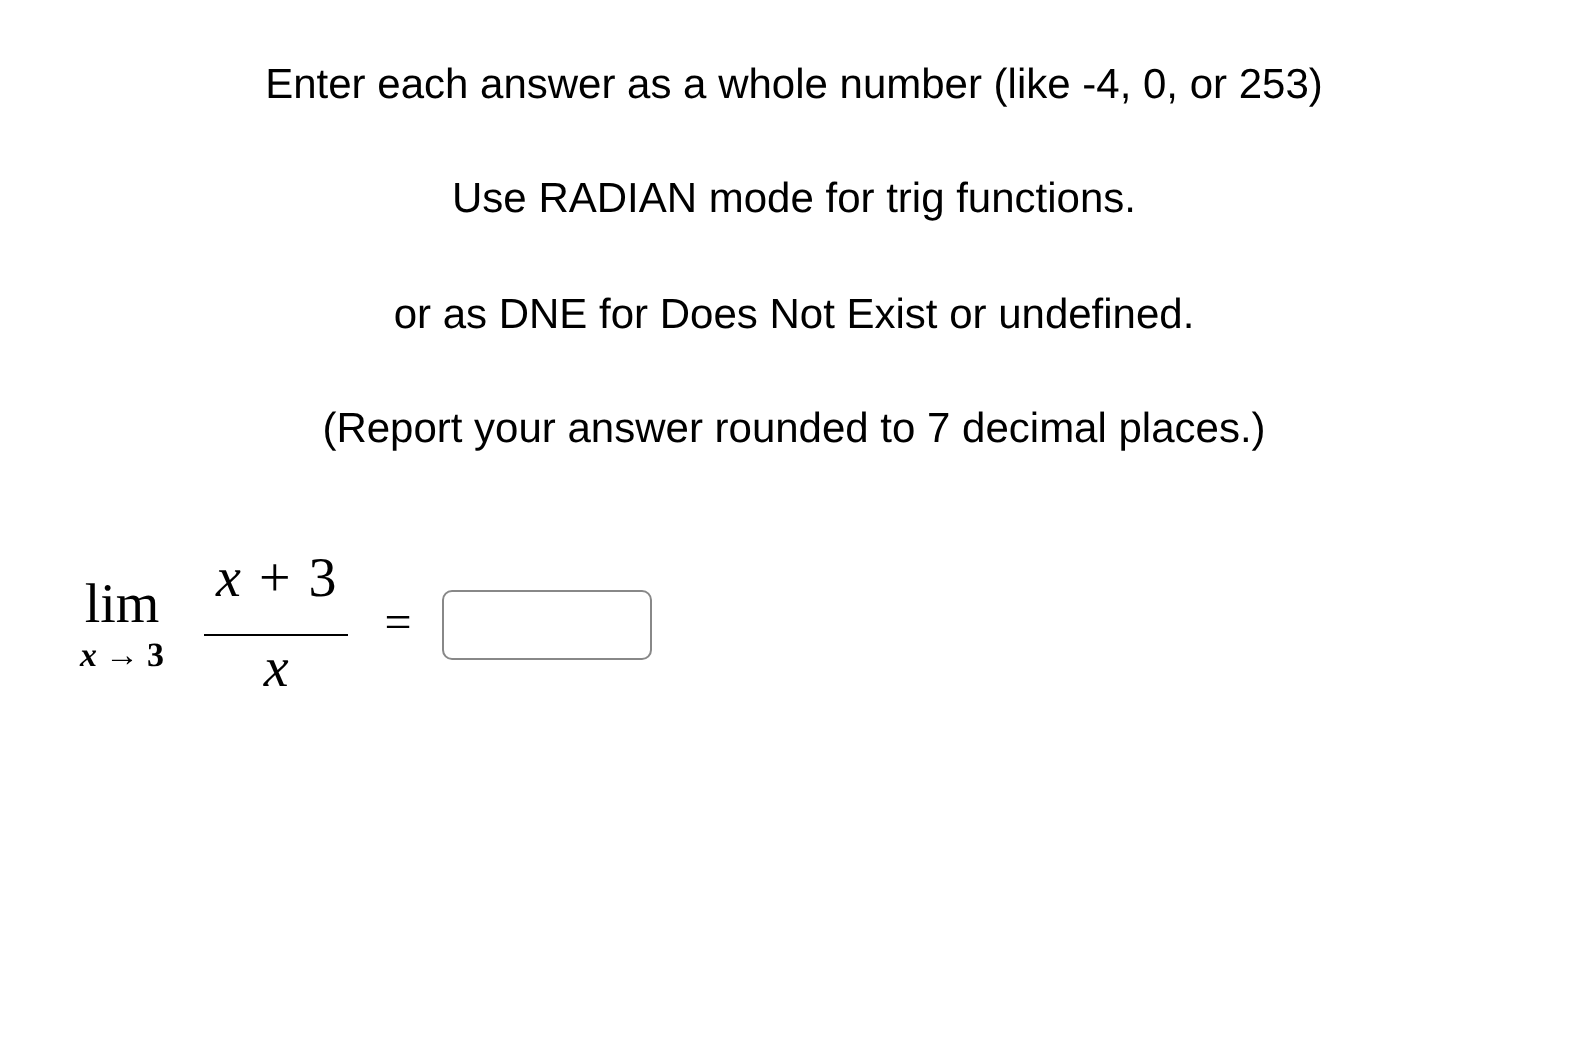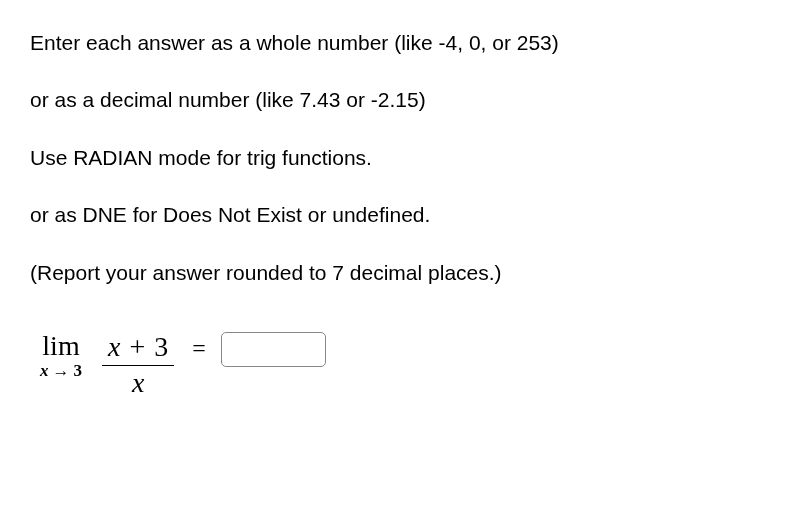--- a/index.html
+++ b/index.html
@@ -12,23 +12,25 @@
       font-size: 21px;
       color: #000;
       background: #fff;
       width: 794px;
       height: 530px;
       padding: 28px 30px;
       line-height: 1.4;
     }
     .instructions p {
       margin-bottom: 28px;
+      text-align: center;
     }
     .problem-row {
       display: flex;
+      align-items: center;
       margin-top: 45px;
       font-family: 'Times New Roman', Times, serif;
       font-size: 28px;
     }
     .limit-block {
       display: flex;
       flex-direction: column;
       align-items: center;
       margin-right: 20px;
       line-height: 1;
@@ -48,21 +50,21 @@
     .fraction {
       display: flex;
       flex-direction: column;
       align-items: center;
       line-height: 1.1;
       font-style: italic;
       margin-right: 18px;
     }
     .fraction .num {
       border-bottom: 1.5px solid #000;
-      padding: 0 6px 2px 6px;
+      padding: 0 6px 12px 6px;
     }
     .fraction .den {
       padding-top: 2px;
     }
     .equals {
       font-size: 24px;
       margin-right: 15px;
     }
     .answer-input {
       width: 105px;
@@ -79,21 +81,20 @@
     .arrow-icon {
       display: inline-block;
       font-style: normal;
     }
   </style>
 </head>
 <body>
 
 <div class="instructions">
   <p>Enter each answer as a whole number (like -4, 0, or 253)</p>
-  <p>or as a decimal number (like 7.43 or -2.15)</p>
   <p>Use RADIAN mode for trig functions.</p>
   <p>or as DNE for Does Not Exist or undefined.</p>
   <p>(Report your answer rounded to 7 decimal places.)</p>
 </div>
 
 <div class="problem-row">
   <div class="limit-block">
     <span class="limit-top">lim</span>
     <span class="limit-bottom">
       <span class="ital">x</span>

